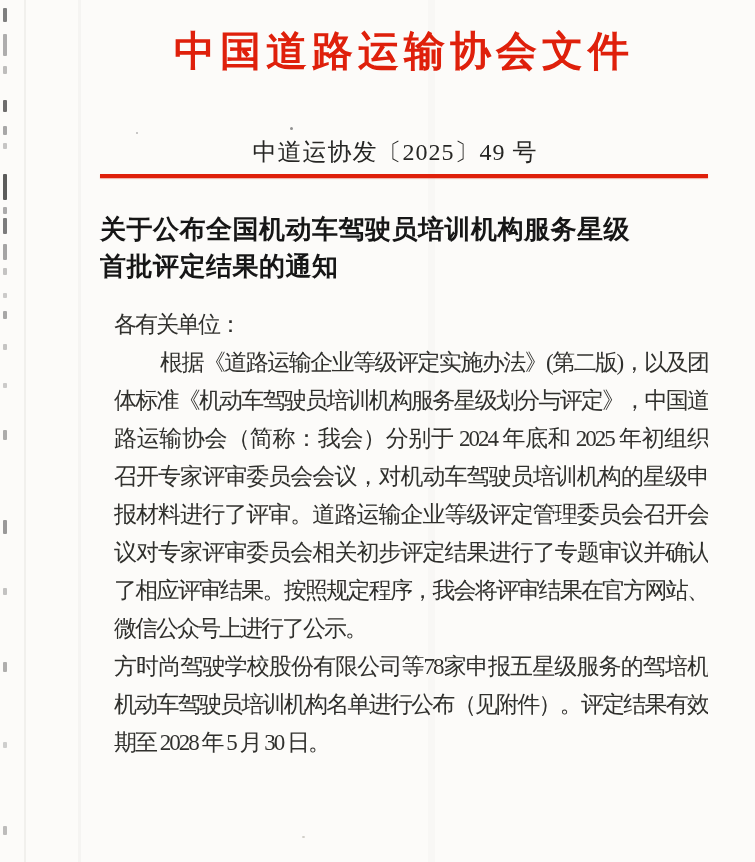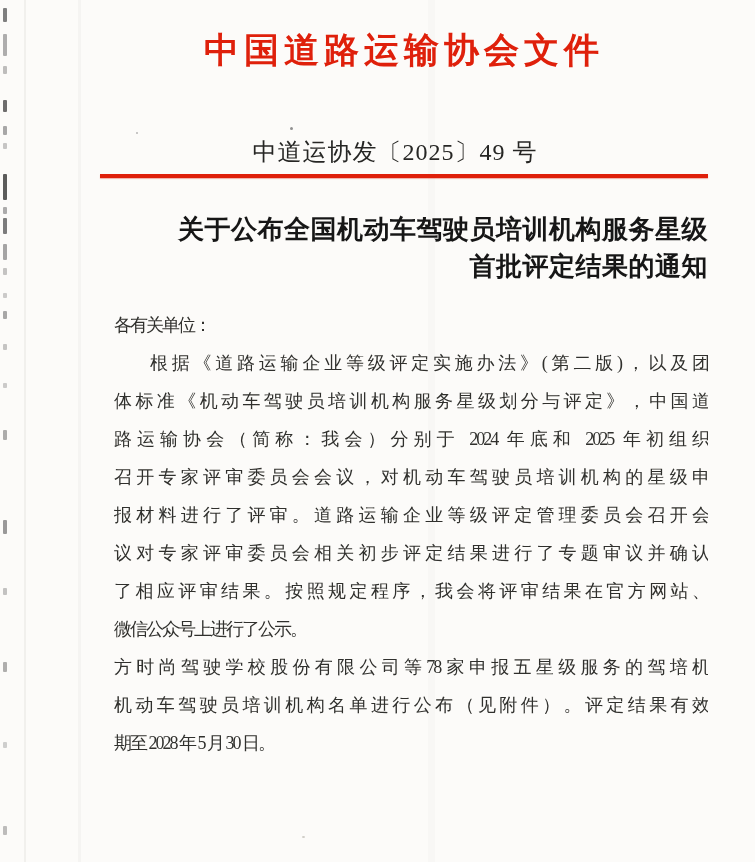--- a/index.html
+++ b/index.html
@@ -29,47 +29,47 @@
   .edge-mark{position:absolute;left:3px;width:4px;border-radius:1px;pointer-events:none;}
   .spot{position:absolute;border-radius:50%;pointer-events:none;}
 
   .content{
     position:absolute;left:100px;top:0;width:608px;height:862px;
   }
   .org-header{
     position:absolute;left:0;right:0;top:20px;
     height:62px;line-height:62px;
     text-align:center;
-    font-size:35px;font-weight:bold;
+    font-size:41px;font-weight:bold;
     letter-spacing:5px;
     color:var(--red);
     white-space:nowrap;
   }
   .doc-number{
     position:absolute;top:137px;left:-18px;right:0;
     height:30px;line-height:30px;
     text-align:center;
     font-size:24px;letter-spacing:1px;
     color:#262624;
   }
   .red-line{
     position:absolute;top:174px;left:0;width:100%;height:4px;
     background:var(--red);
     box-shadow:0 1px 1px rgba(223,32,11,0.35);
   }
   .doc-title{
     position:absolute;top:211px;left:0;right:0;
-    text-align:right;
+    text-align:left;
     font-size:26px;line-height:37px;
     font-weight:bold;letter-spacing:0.5px;
     color:var(--title-ink);
   }
   .body{
     position:absolute;top:306px;left:14px;width:594px;
-    font-size:18px;line-height:38px;letter-spacing:-2px;
+    font-size:23px;line-height:38px;letter-spacing:-2px;
     color:var(--body-ink);
   }
   .body-line{
     height:38px;
     text-align:justify;
     text-align-last:justify;
     overflow:hidden;
     white-space:nowrap;
   }
   .body-line.last{text-align-last:left;}

